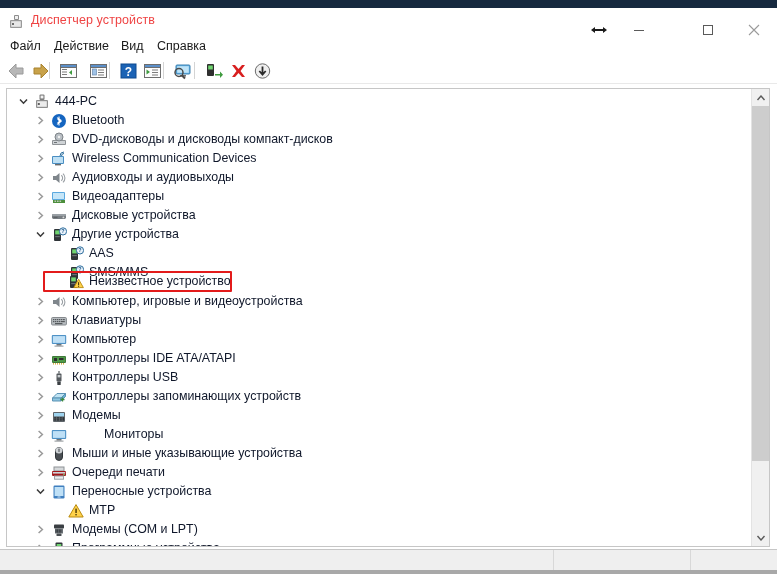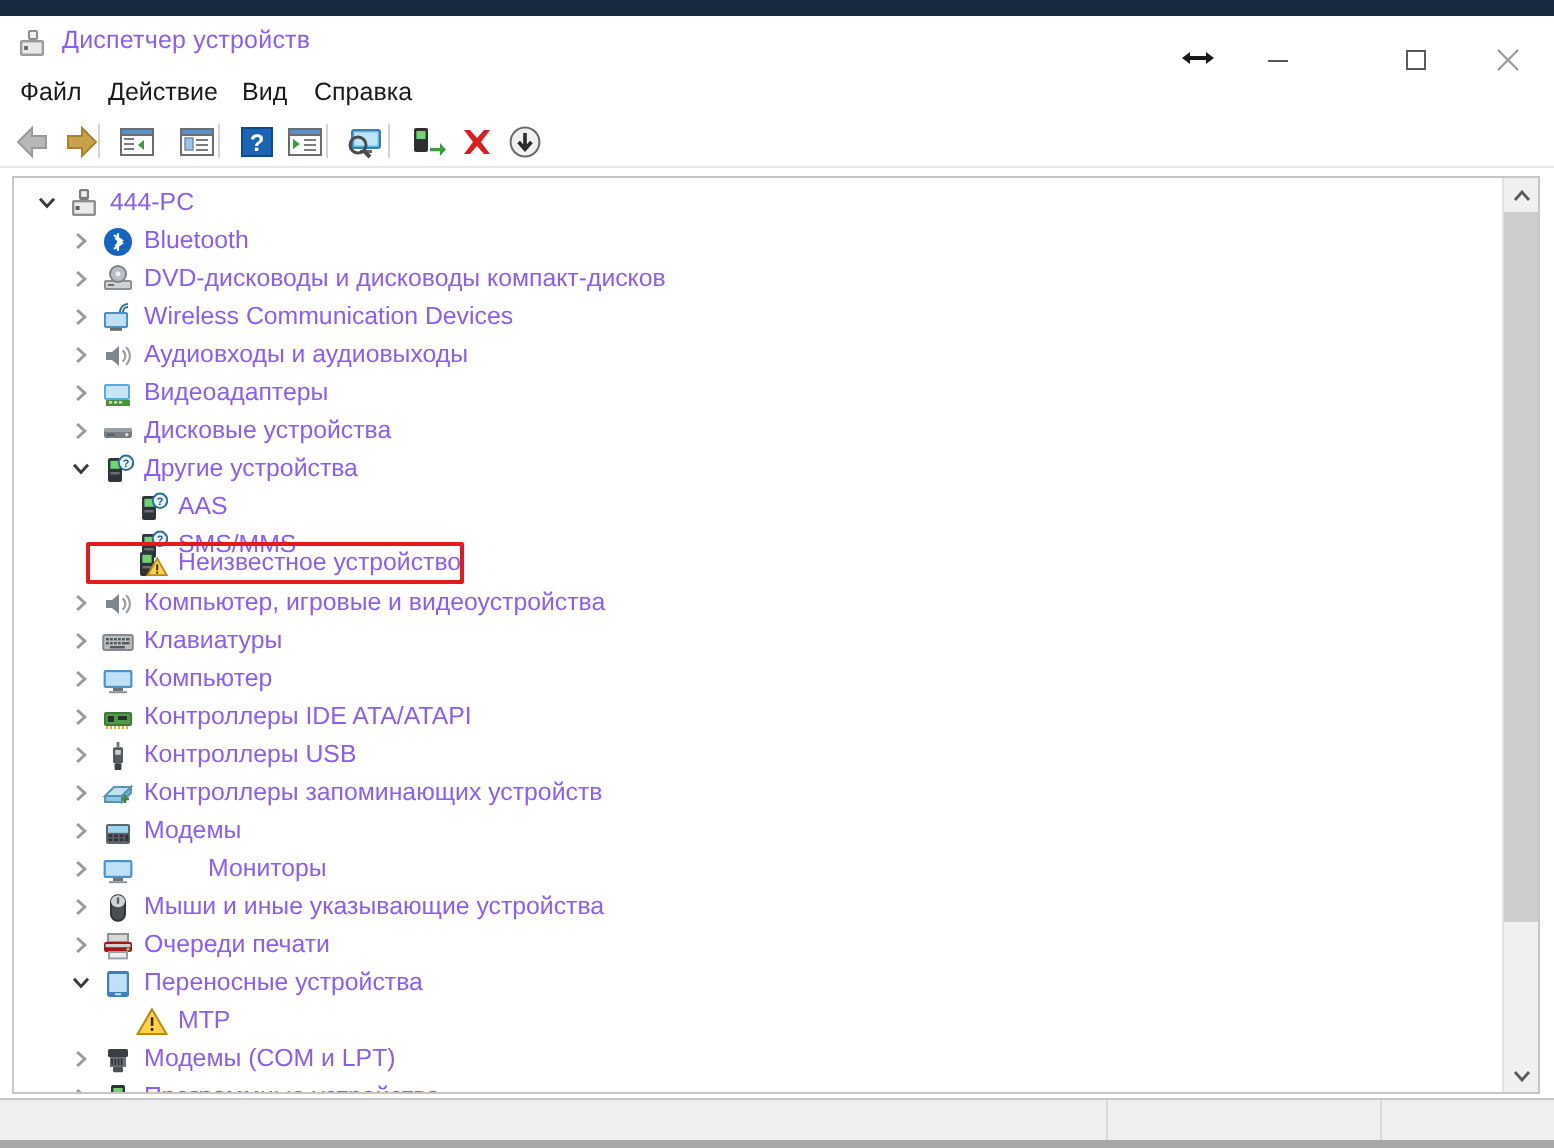--- a/index.html
+++ b/index.html
@@ -10,21 +10,21 @@
     -webkit-font-smoothing:antialiased;
   }
   #app{position:relative;width:777px;height:574px;background:#ffffff;overflow:hidden;}
 
   
   .top-strip{position:absolute;left:0;top:0;width:777px;height:8px;background:#16293f;}
 
   
   .titlebar{position:absolute;left:0;top:8px;width:777px;height:28px;background:#ffffff;}
   .title-icon{position:absolute;left:8px;top:6px;width:17px;height:16px;}
-  .title-text{position:absolute;left:31px;top:5px;font-size:12.5px;color:#8b5cf6;white-space:nowrap;letter-spacing:.1px;}
+  .title-text{position:absolute;left:31px;top:5px;font-size:12.5px;color:#ef4444;white-space:nowrap;letter-spacing:.1px;}
 
   .resize-cursor{position:absolute;left:590px;top:14px;width:18px;height:14px;}
 
   .wbtn{position:absolute;top:8px;width:46px;height:28px;cursor:default;}
   .wbtn svg{position:absolute;left:50%;top:50%;transform:translate(-50%,-50%);}
   #btn-min{left:616px;}
   #btn-max{left:685px;}
   #btn-close{left:731px;}
 
   
@@ -41,21 +41,21 @@
   .tree-panel{
     position:absolute;left:6px;top:88px;width:764px;height:459px;
     background:#ffffff;border:1px solid #c6c6c6;box-sizing:border-box;overflow:hidden;
   }
   .tree-inner{position:absolute;left:0;top:0;width:744px;height:457px;overflow:hidden;}
 
   .row{position:absolute;left:0;height:19px;width:744px;white-space:nowrap;}
   .chev{position:absolute;width:13px;height:19px;}
   .chev svg{position:absolute;left:2px;top:5px;}
   .ico{position:absolute;top:2px;width:16px;height:16px;}
-  .lbl{position:absolute;top:2px;font-size:12.4px;color:#8b5cf6;white-space:nowrap;line-height:15px;}
+  .lbl{position:absolute;top:2px;font-size:12.4px;color:#0f172a;white-space:nowrap;line-height:15px;}
 
   
   .redbox{position:absolute;left:43px;top:271px;width:189px;height:21px;border:2.5px solid #e31b1b;box-sizing:border-box;border-radius:1px;}
 
   
   .vscroll{position:absolute;right:0;top:0;width:18px;height:457px;background:#f0f0f0;border-left:1px solid #e3e3e3;box-sizing:border-box;}
   .vs-arrow{position:absolute;left:0;width:17px;height:17px;background:#f0f0f0;}
   .vs-arrow.up{top:0;}
   .vs-arrow.down{bottom:0;}
   .vs-arrow svg{position:absolute;left:50%;top:50%;transform:translate(-50%,-50%);}

